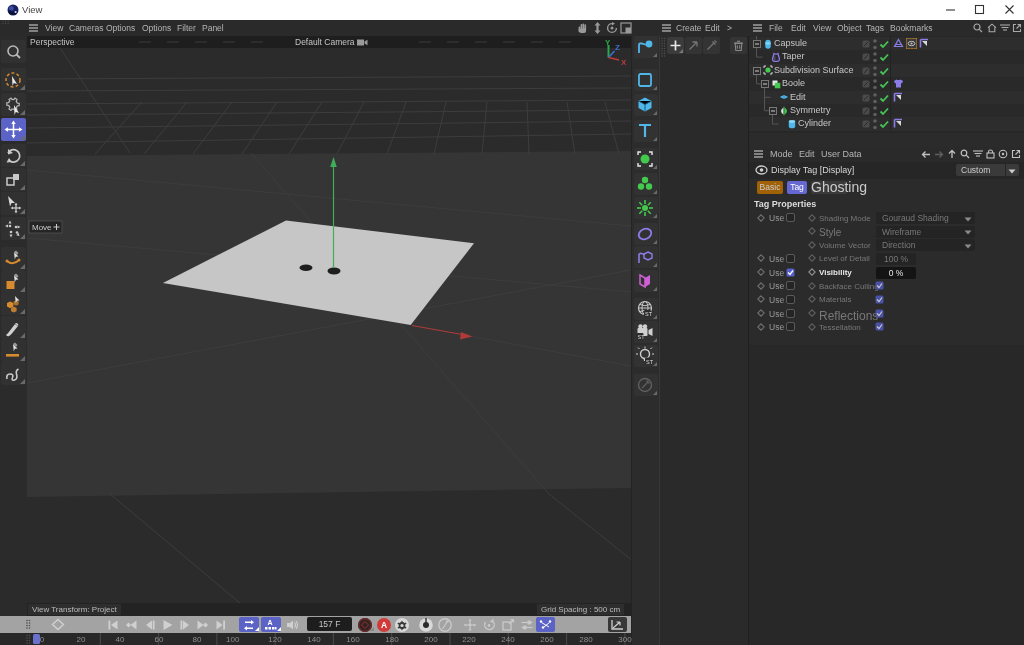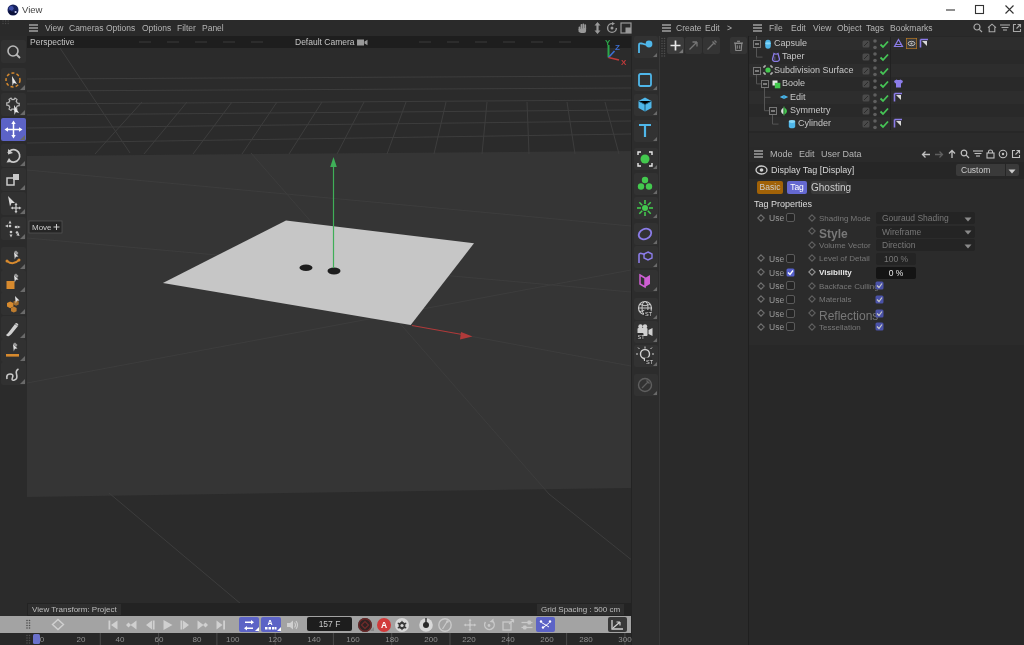--- a/index.html
+++ b/index.html
@@ -796,41 +796,41 @@
           </svg>
           <div class="abs" style="left:22px;top:3px;font-size:9px;color:#d6d6d6">Display Tag [Display]</div>
           <div class="abs" style="left:207px;top:2px;width:49px;height:12px;background:#3a3a3a;border-radius:2px 0 0 2px;font-size:8.5px;color:#ccc;line-height:12px;padding-left:5px">Custom</div>
           <div class="abs" style="left:257px;top:2px;width:13px;height:12px;background:#3a3a3a;border-radius:0 2px 2px 0"></div>
           <svg class="abs" style="left:259px;top:7px;" width="8" height="5">
             <path d="M0.5 0.5 L7.5 0.5 L4 4.5 Z" fill="#ccc"></path>
           </svg>
         </div>
         <div class="abs" style="left:8px;top:48px;width:26px;height:13px;background:#a16207;border-radius:2px;font-size:8.5px;color:#ccc;text-align:center;line-height:13px">Basic</div>
         <div class="abs" style="left:38px;top:48px;width:20px;height:13px;background:#6468d0;border-radius:2px;font-size:8.5px;color:#fff;text-align:center;line-height:13px">Tag</div>
-        <div class="abs" style="left:62px;top:48px;width:36px;height:13px;background:#3a3a3a;border-radius:2px;font-size:10px;color:#ccc;text-align:center;line-height:13px">Ghosting</div>
-        <div class="abs" style="left:5px;top:66px;font-size:9px;font-weight:normal;color:#dcdcdc">Tag Properties</div>
+        <div class="abs" style="left:62px;top:48px;width:36px;height:13px;background:#3a3a3a;border-radius:2px;font-size:14px;color:#ccc;text-align:center;line-height:13px">Ghosting</div>
+        <div class="abs" style="left:5px;top:66px;font-size:9px;font-weight:bold;color:#dcdcdc">Tag Properties</div>
         <svg class="abs" style="left:8px;top:80.5px;" width="8" height="8">
           <path d="M4 0.8 L7.2 4 L4 7.2 L0.8 4 Z" fill="none" stroke="#6f6f6f" stroke-width="1.1"></path>
         </svg>
         <div class="abs" style="left:20px;top:80.0px;font-size:8.5px;color:#9a9a9a">Use</div>
         <svg class="abs" style="left:37px;top:80.0px;" width="9" height="9">
           <rect x="0.5" y="0.5" width="8" height="8" rx="1.5" fill="#242424" stroke="#5a5a5a"></rect>
         </svg>
         <svg class="abs" style="left:59px;top:80.5px;" width="8" height="8">
           <path d="M4 0.8 L7.2 4 L4 7.2 L0.8 4 Z" fill="none" stroke="#5f5f5f" stroke-width="1.1"></path>
         </svg>
         <div class="abs" style="left:70px;top:80.5px;font-size:8px;color:#787878;font-weight:normal">Shading Mode</div>
         <div class="abs" style="left:127px;top:79.0px;width:99px;height:12px;background:#242424;border-radius:2px;font-size:8.5px;color:#787878;line-height:12px;padding-left:6px">Gouraud Shading</div>
         <svg class="abs" style="left:215px;top:83.5px;" width="8" height="5">
           <path d="M0.5 0.5 L7.5 0.5 L4 4.5 Z" fill="#8a8a8a"></path>
         </svg>
         <svg class="abs" style="left:59px;top:94.15px;" width="8" height="8">
           <path d="M4 0.8 L7.2 4 L4 7.2 L0.8 4 Z" fill="none" stroke="#5f5f5f" stroke-width="1.1"></path>
         </svg>
-        <div class="abs" style="left:70px;top:94.15px;font-size:12px;color:#787878;font-weight:bold">Style</div>
+        <div class="abs" style="left:70px;top:94.15px;font-size:10px;color:#787878;font-weight:normal">Style</div>
         <div class="abs" style="left:127px;top:92.65px;width:99px;height:12px;background:#242424;border-radius:2px;font-size:8.5px;color:#787878;line-height:12px;padding-left:6px">Wireframe</div>
         <svg class="abs" style="left:215px;top:97.15px;" width="8" height="5">
           <path d="M0.5 0.5 L7.5 0.5 L4 4.5 Z" fill="#8a8a8a"></path>
         </svg>
         <svg class="abs" style="left:59px;top:107.8px;" width="8" height="8">
           <path d="M4 0.8 L7.2 4 L4 7.2 L0.8 4 Z" fill="none" stroke="#5f5f5f" stroke-width="1.1"></path>
         </svg>
         <div class="abs" style="left:70px;top:107.8px;font-size:8px;color:#787878;font-weight:normal">Volume Vector</div>
         <div class="abs" style="left:127px;top:106.3px;width:99px;height:12px;background:#242424;border-radius:2px;font-size:8.5px;color:#787878;line-height:12px;padding-left:6px">Direction</div>
         <svg class="abs" style="left:215px;top:110.8px;" width="8" height="5">

